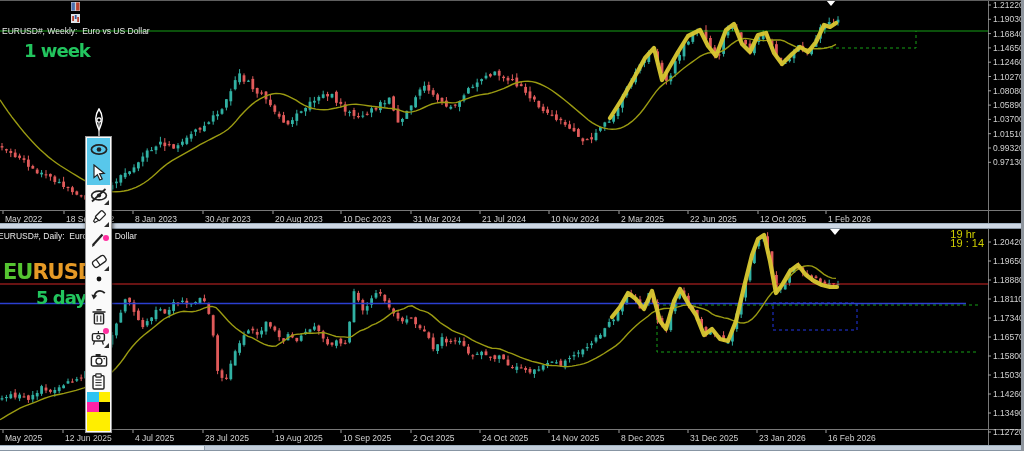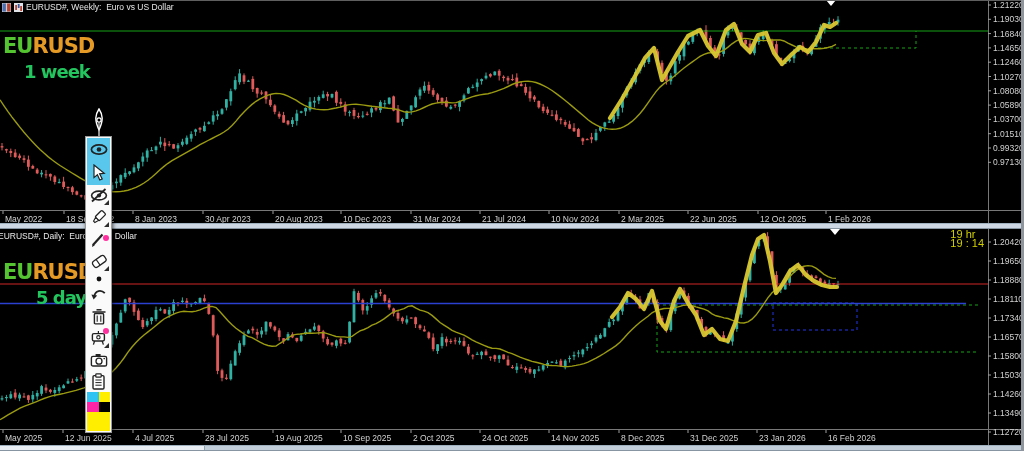--- a/index.html
+++ b/index.html
@@ -8,21 +8,21 @@
   .panel{position:absolute;left:0;width:1024px;}
   #panel-top{top:0;height:223px;}
   #panel-bottom{top:229px;height:216px;}
   svg.plot{position:absolute;left:0;top:0;}
   .edge-top{position:absolute;left:0;top:0;width:1024px;height:1px;background:#5f5f5f;z-index:9;}
   .edge-right{position:absolute;left:1021px;top:0;width:3px;height:451px;background:#8e959d;z-index:9;}
   .divider{position:absolute;left:0;width:1024px;background:#cdd7e3;border-top:1px solid #9fb0bf;border-bottom:1px solid #8795a3;z-index:8;}
   #divider-mid{top:223px;height:6px;}
   #bottom-bar{top:445px;height:6px;background:#c3cedb;}
   #scroll-thumb{position:absolute;left:0;top:0;width:205px;height:100%;background:#e8eef4;border-right:1px solid #93a0ad;}
-  .title-row{position:absolute;display:flex;align-items:center;gap:3px;z-index:5;}
+  .title-row{position:absolute;display:flex;align-items:center;gap:3px;z-index:5;flex-direction:column;}
   .title-text{color:#e8e8e8;font-size:8.5px;white-space:pre;letter-spacing:0;}
   .title-icon{width:9px;height:9px;display:inline-block;}
   .watermark{position:absolute;z-index:2;font-family:"DejaVu Sans",sans-serif;font-weight:bold;line-height:1;}
   .wm-symbol{font-size:21px;letter-spacing:-1px;}
   .wm-eu{color:#55c431;}
   .wm-rusd{color:#e69a26;}
   .wm-tf{font-size:18px;color:#22c55e;letter-spacing:-1px;margin-top:6px;}
   .timer{position:absolute;right:40px;top:1px;text-align:left;font-size:11px;line-height:9px;color:#cfcf00;z-index:5;}
   
   #anno-toolbar{position:absolute;left:84px;top:108px;width:29px;z-index:20;}
@@ -494,21 +494,20 @@
     </svg>
     <svg class="title-icon" viewBox="0 0 9 9">
       <rect x="0" y="0" width="9" height="9" fill="#dfe3e8"></rect>
       <rect x="1.2" y="2" width="1.8" height="5" fill="#b8412f"></rect>
       <rect x="3.8" y="1" width="1.8" height="4" fill="#32589e"></rect>
       <rect x="6.2" y="3" width="1.8" height="5" fill="#b8412f"></rect>
     </svg>
     <span class="title-text">EURUSD#, Weekly:  Euro vs US Dollar</span>
   </div>
   <div class="watermark" style="left:3px;top:36px;">
-    <div class="wm-symbol"><span class="wm-eu">EU</span><span class="wm-rusd">RUSD</span></div>
     <div class="wm-tf" style="margin-left:21px;">1 week</div>
   </div>
 </section>
 
 <div class="divider" id="divider-mid"></div>
 
 <section class="panel" id="panel-bottom">
   <svg class="plot" width="1024" height="216">
       <path d="M978,76 L657,76 L657,123 L978,123" fill="none" stroke="#17a017" stroke-width="1" stroke-dasharray="3,3"></path>
       <path d="M773,74 L857,74 L857,101 L773,101 Z" fill="none" stroke="#2336e8" stroke-width="1" stroke-dasharray="3,3"></path>

